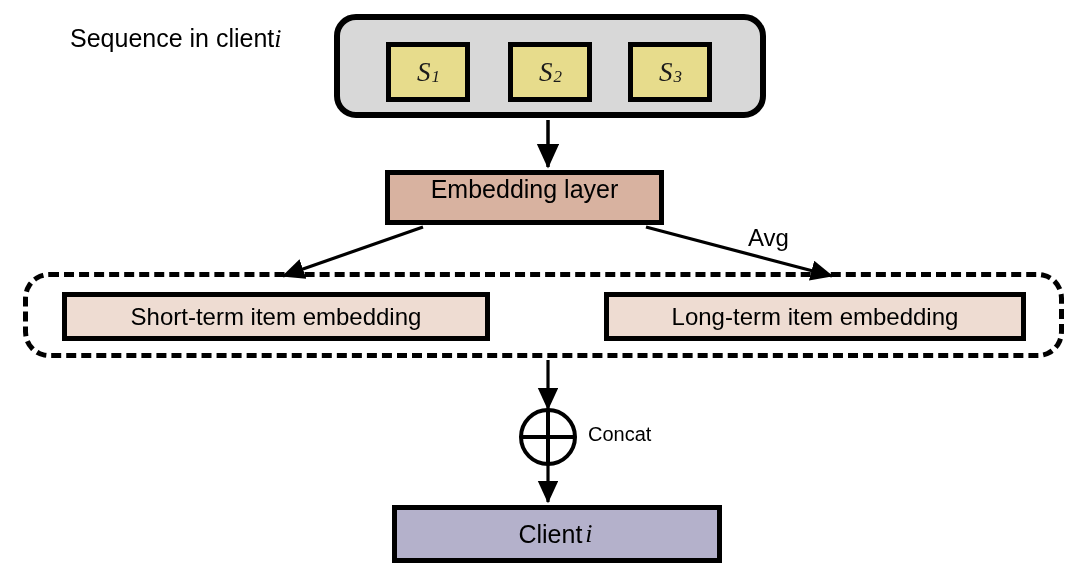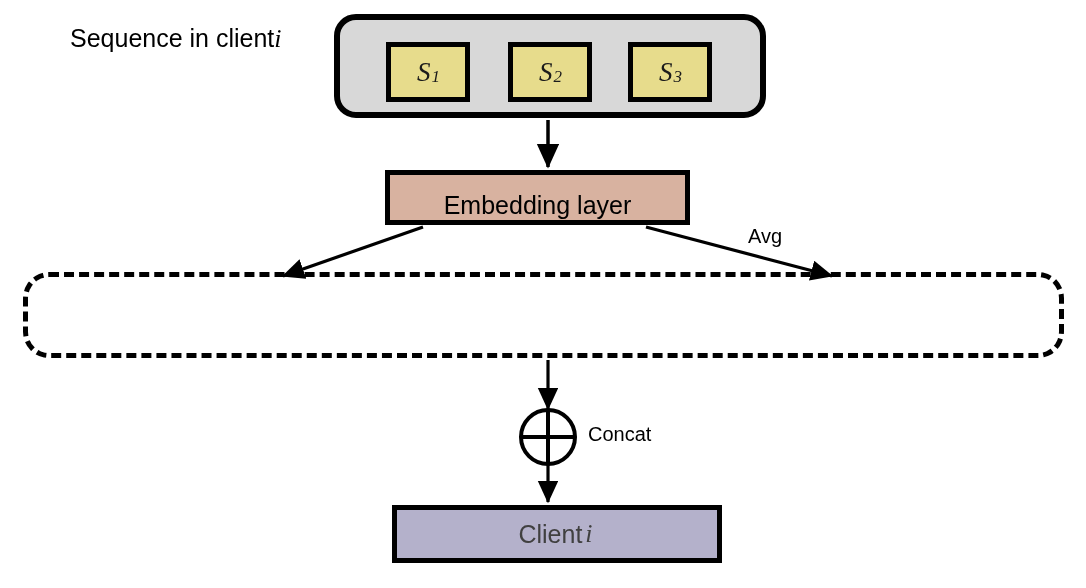--- a/index.html
+++ b/index.html
@@ -84,37 +84,37 @@
   }
   #sbox-1 { left: 386px; }
   #sbox-2 { left: 508px; }
   #sbox-3 { left: 628px; }
 
   
   #embedding-layer {
     position: absolute;
     left: 385px;
     top: 170px;
-    width: 305px;
+    width: 279px;
     height: 55px;
     box-sizing: border-box;
     background: #d8b2a0;
     border: 5px solid #000000;
     display: flex;
-    align-items: flex-end;
+    align-items: flex-start;
     justify-content: center;
     font-size: 25px;
     color: #000000;
   }
 
   
   #avg-label {
     left: 748px;
     top: 226px;
-    font-size: 20px;
+    font-size: 24px;
   }
 
   
   #dashed-group {
     position: absolute;
     left: 23px;
     top: 272px;
     width: 1041px;
     height: 86px;
     box-sizing: border-box;
@@ -153,21 +153,21 @@
     top: 505px;
     width: 330px;
     height: 58px;
     box-sizing: border-box;
     background: #b4b1cb;
     border: 5px solid #000000;
     display: flex;
     align-items: center;
     justify-content: center;
     font-size: 25px;
-    color: #404040;
+    color: #000000;
   }
   #client-rep-box .ital {
     font-family: "Liberation Serif", serif;
     font-style: italic;
     font-size: 26px;
     padding: 0 3px;
   }
 </style>
 </head>
 <body>
@@ -225,20 +225,26 @@
   </div>
 
   <div id="embedding-layer">
     <span>Embedding layer</span>
   </div>
 
   <div class="txt" id="avg-label">Avg</div>
 
   <div id="dashed-group"></div>
 
+  <div class="embox" id="short-term-box">
+    <span>Short-term item embedding</span>
+  </div>
+  <div class="embox" id="long-term-box">
+    <span>Long-term item embedding</span>
+  </div>
 
   <div class="txt" id="concat-label">Concat</div>
 
   <div id="client-rep-box">
     <span>Client</span>
       <span class="ital">i</span>
   </div>
 
 </div>
 

